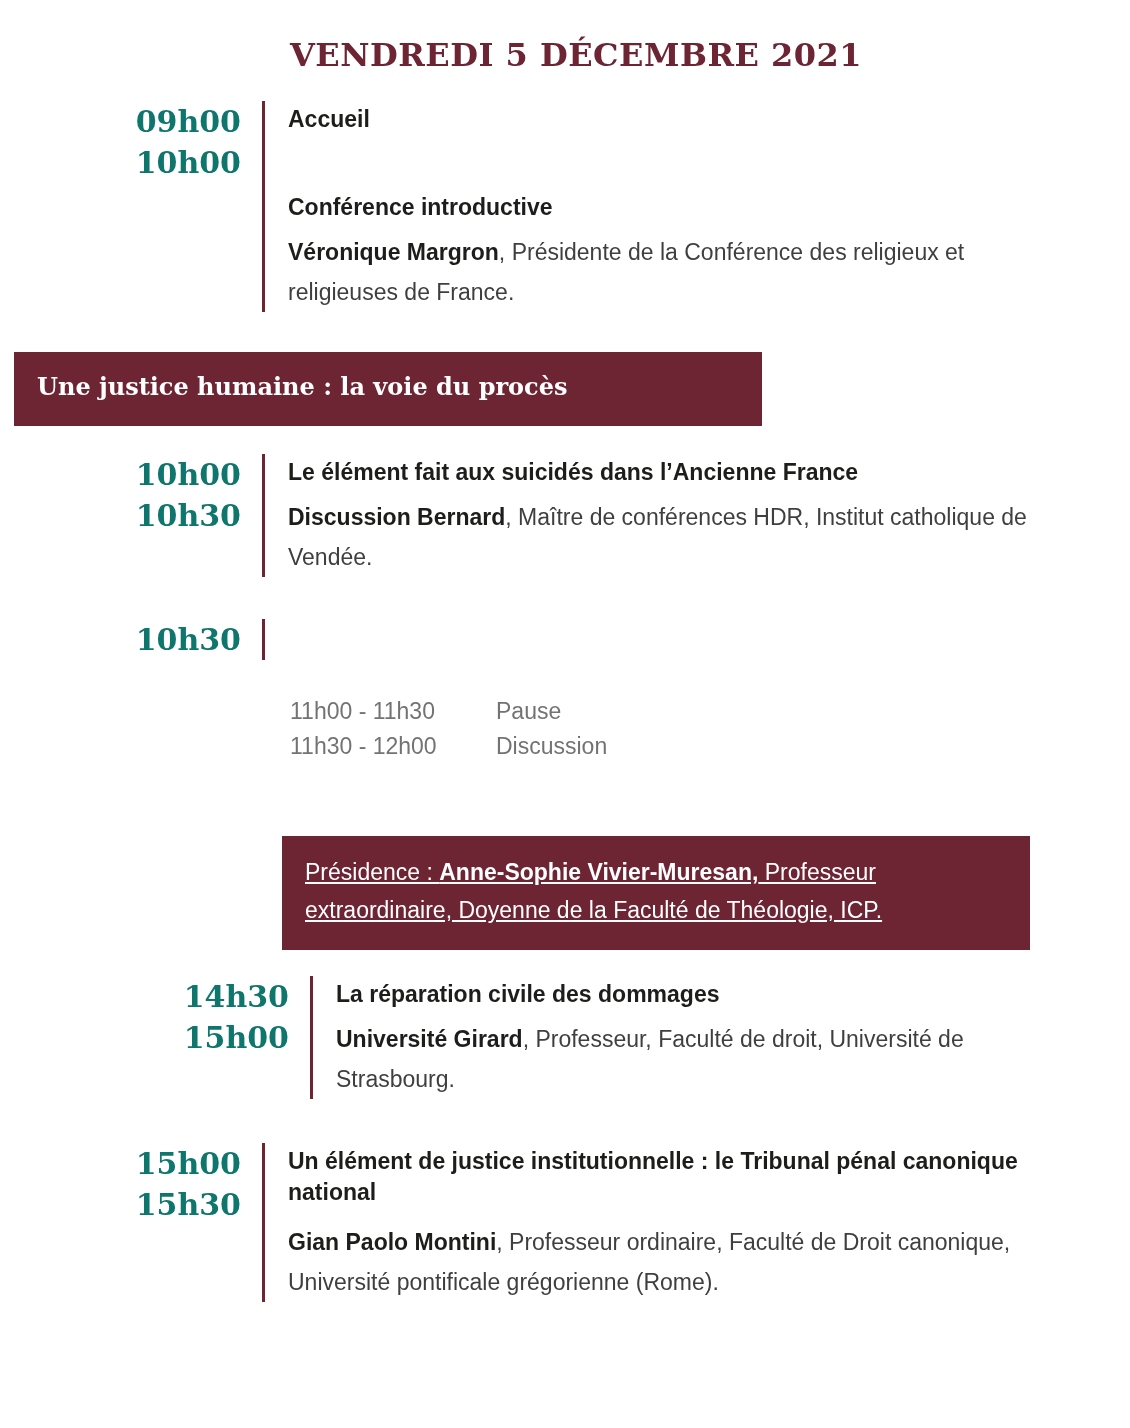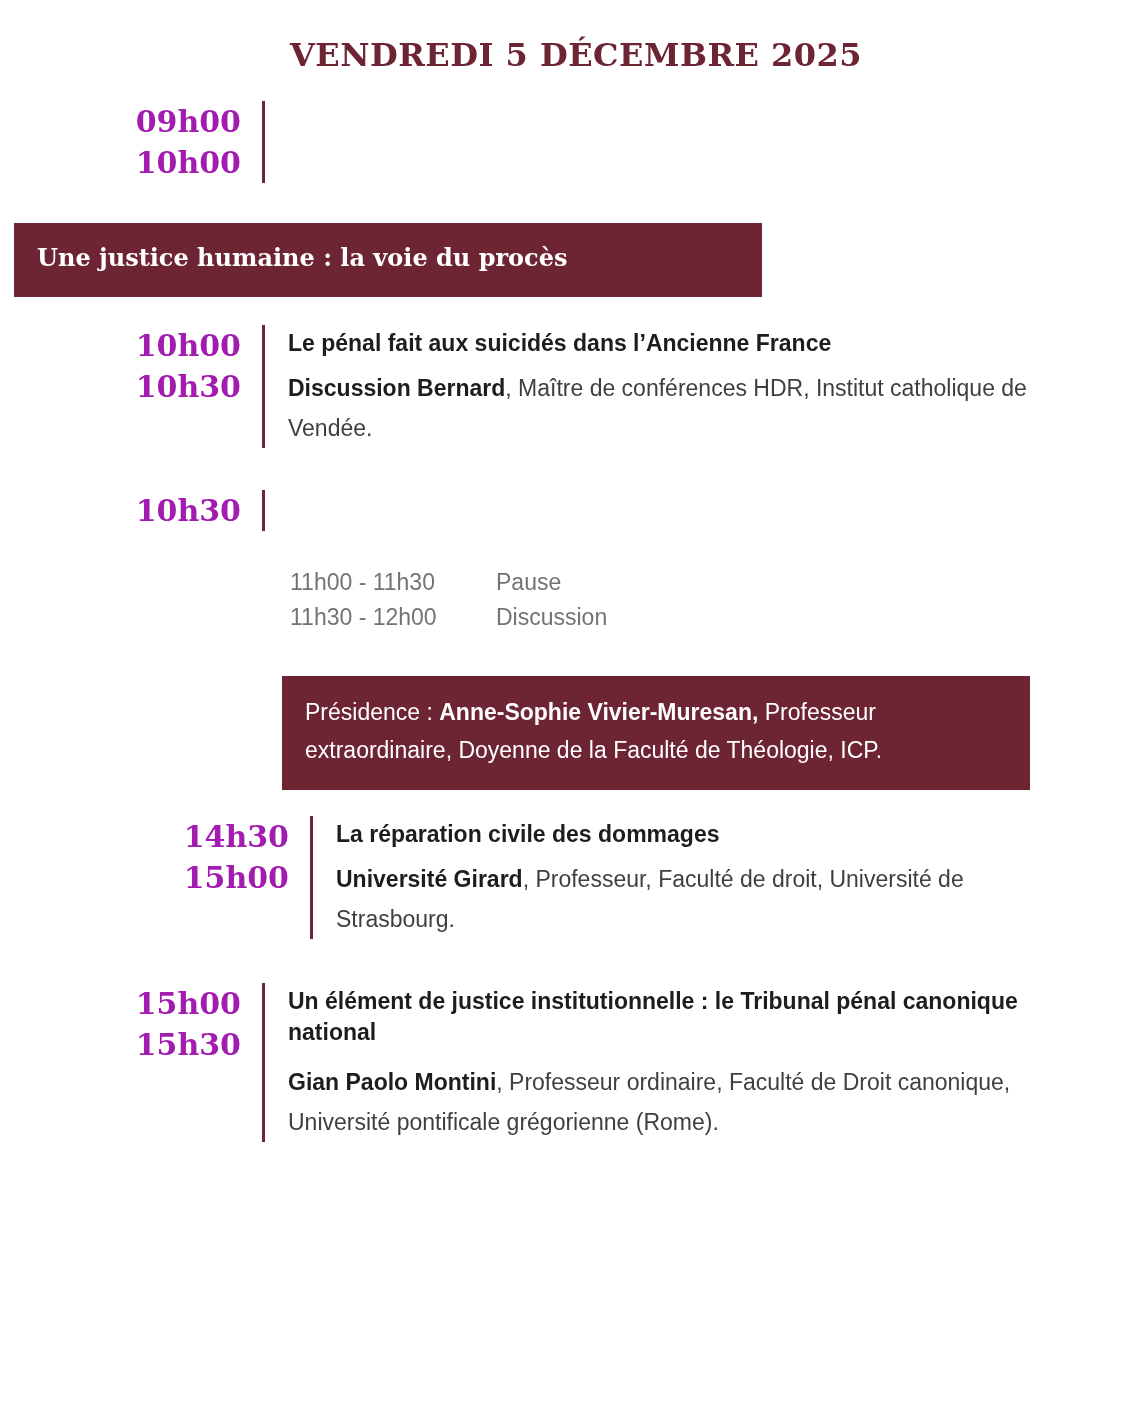--- a/index.html
+++ b/index.html
@@ -25,21 +25,21 @@
 
   .row { display:flex; align-items:stretch; }
   .time-col {
     width:241px;
     flex:0 0 241px;
     text-align:right;
     font-family:"DejaVu Serif", serif;
     font-weight:bold;
     font-size:30px;
     line-height:41px;
-    color:#a21caf;
+    color:#0f766e;
   }
   .divider {
     width:3px;
     flex:0 0 3px;
     background:#6d2433;
     margin-left:21px;
   }
   .content { margin-left:23px; width:742px; }
 
   .session-title {
@@ -87,59 +87,64 @@
     line-height:35px;
     color:#737373;
   }
   .note-range { display:inline-block; width:206px; }
 </style>
 </head>
 <body>
 
 <div class="page">
 
-  <h1 class="page-title">VENDREDI 5 DÉCEMBRE 2025</h1>
+  <h1 class="page-title">VENDREDI 5 DÉCEMBRE 2021</h1>
 
   <div class="row" style="margin-top:27px;">
     <div class="time-col">
       <div>09h00</div>
       <div>10h00</div>
     </div>
     <div class="divider"></div>
+    <div class="content">
+      <p class="session-title">Accueil</p>
+      <p class="session-title" style="margin-top:57px;">Conférence introductive</p>
+      <p class="speaker"><span class="speaker-name">Véronique Margron</span><span>, Présidente de la Conférence des religieux et religieuses de France.</span></p>
+    </div>
   </div>
 
   <div class="banner" style="margin-top:40px;margin-left:14px;">
     <p class="banner-heading">Une justice humaine : la voie du procès</p>
   </div>
 
   <div class="row" style="margin-top:28px;">
     <div class="time-col">
       <div>10h00</div>
       <div>10h30</div>
     </div>
     <div class="divider"></div>
     <div class="content">
-      <p class="session-title">Le pénal fait aux suicidés dans l’Ancienne France</p>
+      <p class="session-title">Le élément fait aux suicidés dans l’Ancienne France</p>
       <p class="speaker"><span class="speaker-name">Discussion Bernard</span><span>, Maître de conférences HDR, Institut catholique de Vendée.</span></p>
     </div>
   </div>
 
   <div class="row" style="margin-top:42px;">
     <div class="time-col">
       <div>10h30</div>
     </div>
     <div class="divider"></div>
   </div>
 
   <div class="notes" style="margin-top:34px;">
     <div><span class="note-range">11h00 - 11h30</span><span>Pause</span></div>
     <div><span class="note-range">11h30 - 12h00</span><span>Discussion</span></div>
   </div>
 
-  <div class="banner" style="margin-top:41px;">
+  <div class="banner" style="margin-top:72px;text-decoration:underline;">
     <p class="banner-body" style="margin-top:0;"><span>Présidence : </span><span class="banner-bold">Anne-Sophie Vivier-Muresan,</span><span> Professeur extraordinaire, Doyenne de la Faculté de Théologie, ICP.</span></p>
   </div>
 
   <div class="row" style="margin-top:26px;padding-left:48px;">
     <div class="time-col">
       <div>14h30</div>
       <div>15h00</div>
     </div>
     <div class="divider"></div>
     <div class="content">

